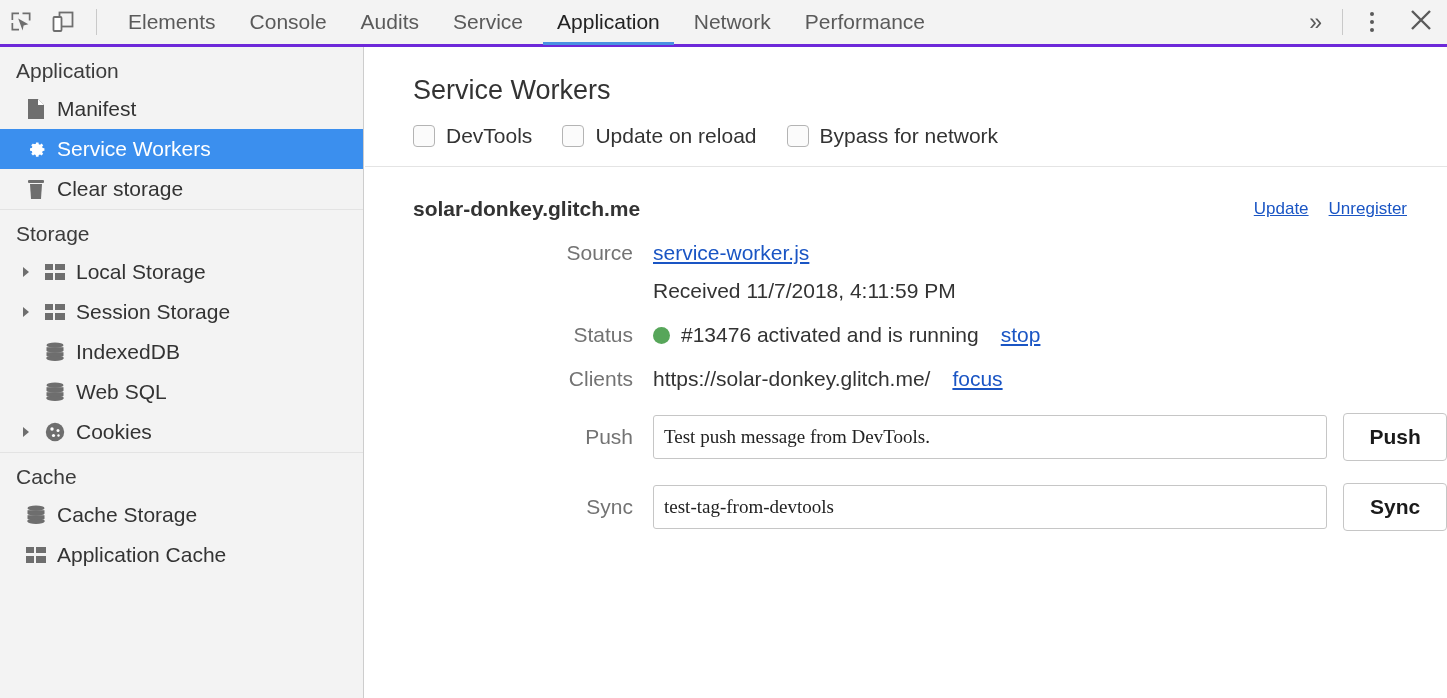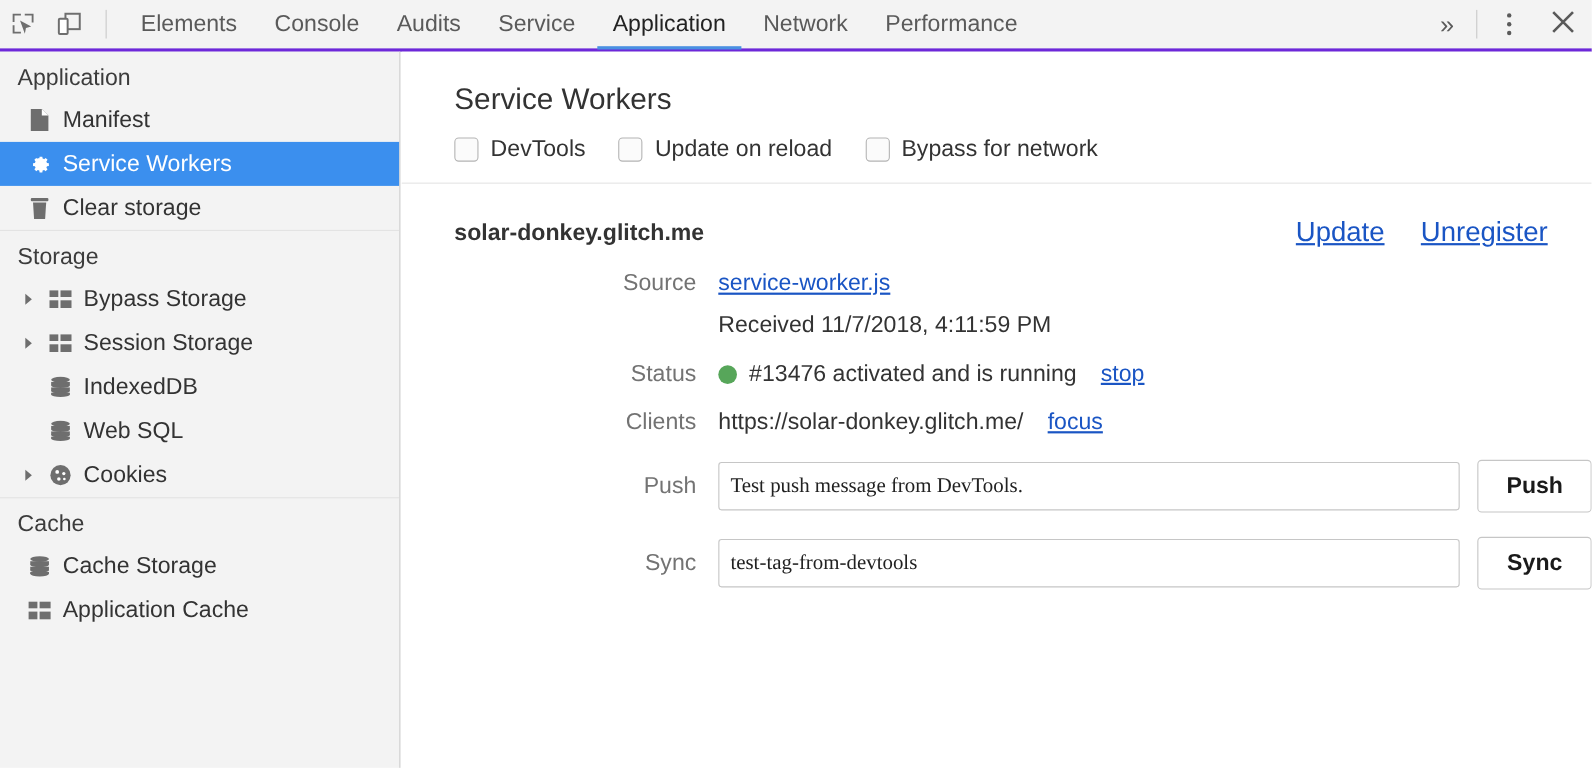--- a/index.html
+++ b/index.html
@@ -220,22 +220,22 @@
     margin-left: auto;
     display: flex;
     align-items: center;
   }
   .link {
     color: #1a55c4;
     text-decoration: underline;
     cursor: pointer;
   }
   .origin-actions .link {
-    font-size: 25px;
-    margin-left: 33px;
+    font-size: 17px;
+    margin-left: 20px;
   }
 
   .field-row {
     display: flex;
     align-items: center;
     margin-top: 20px;
     padding-left: 48px;
   }
   .field-label {
     width: 240px;
@@ -416,21 +416,21 @@
           </svg>
       </span>
       <span class="sb-icon">
         <svg width="22" height="18" viewBox="0 0 22 18">
           <rect x="1" y="1" width="8" height="6" fill="#6e6e6e"></rect>
           <rect x="11" y="1" width="10" height="6" fill="#6e6e6e"></rect>
           <rect x="1" y="10" width="8" height="7" fill="#6e6e6e"></rect>
           <rect x="11" y="10" width="10" height="7" fill="#6e6e6e"></rect>
         </svg>
       </span>
-      <span class="sb-label">Bypass Storage</span>
+      <span class="sb-label">Local Storage</span>
     </div>
 
     <div class="sb-item">
       <span class="sb-twisty">
         <svg width="12" height="12" viewBox="0 0 12 12">
             <path d="M3 1 L9 6 L3 11 Z" fill="#6e6e6e"></path>
           </svg>
       </span>
       <span class="sb-icon">
         <svg width="22" height="18" viewBox="0 0 22 18">

